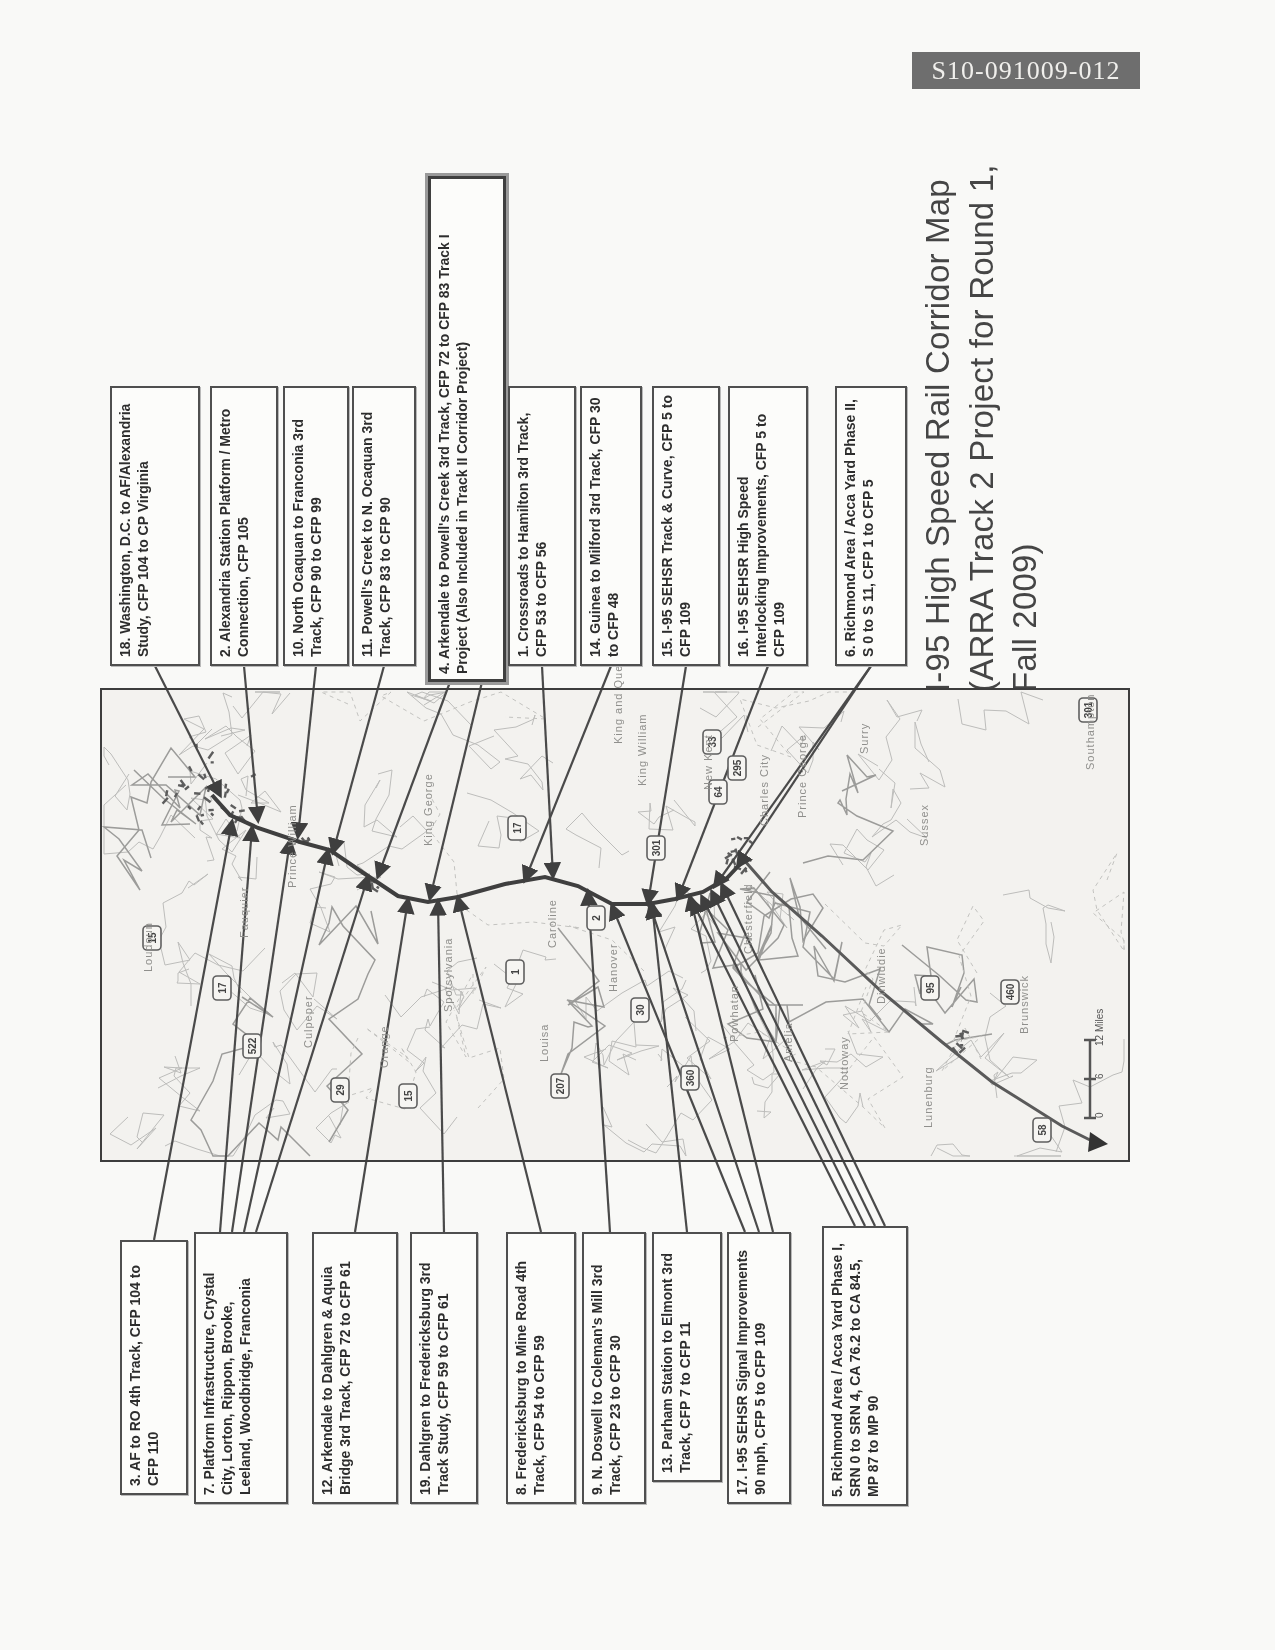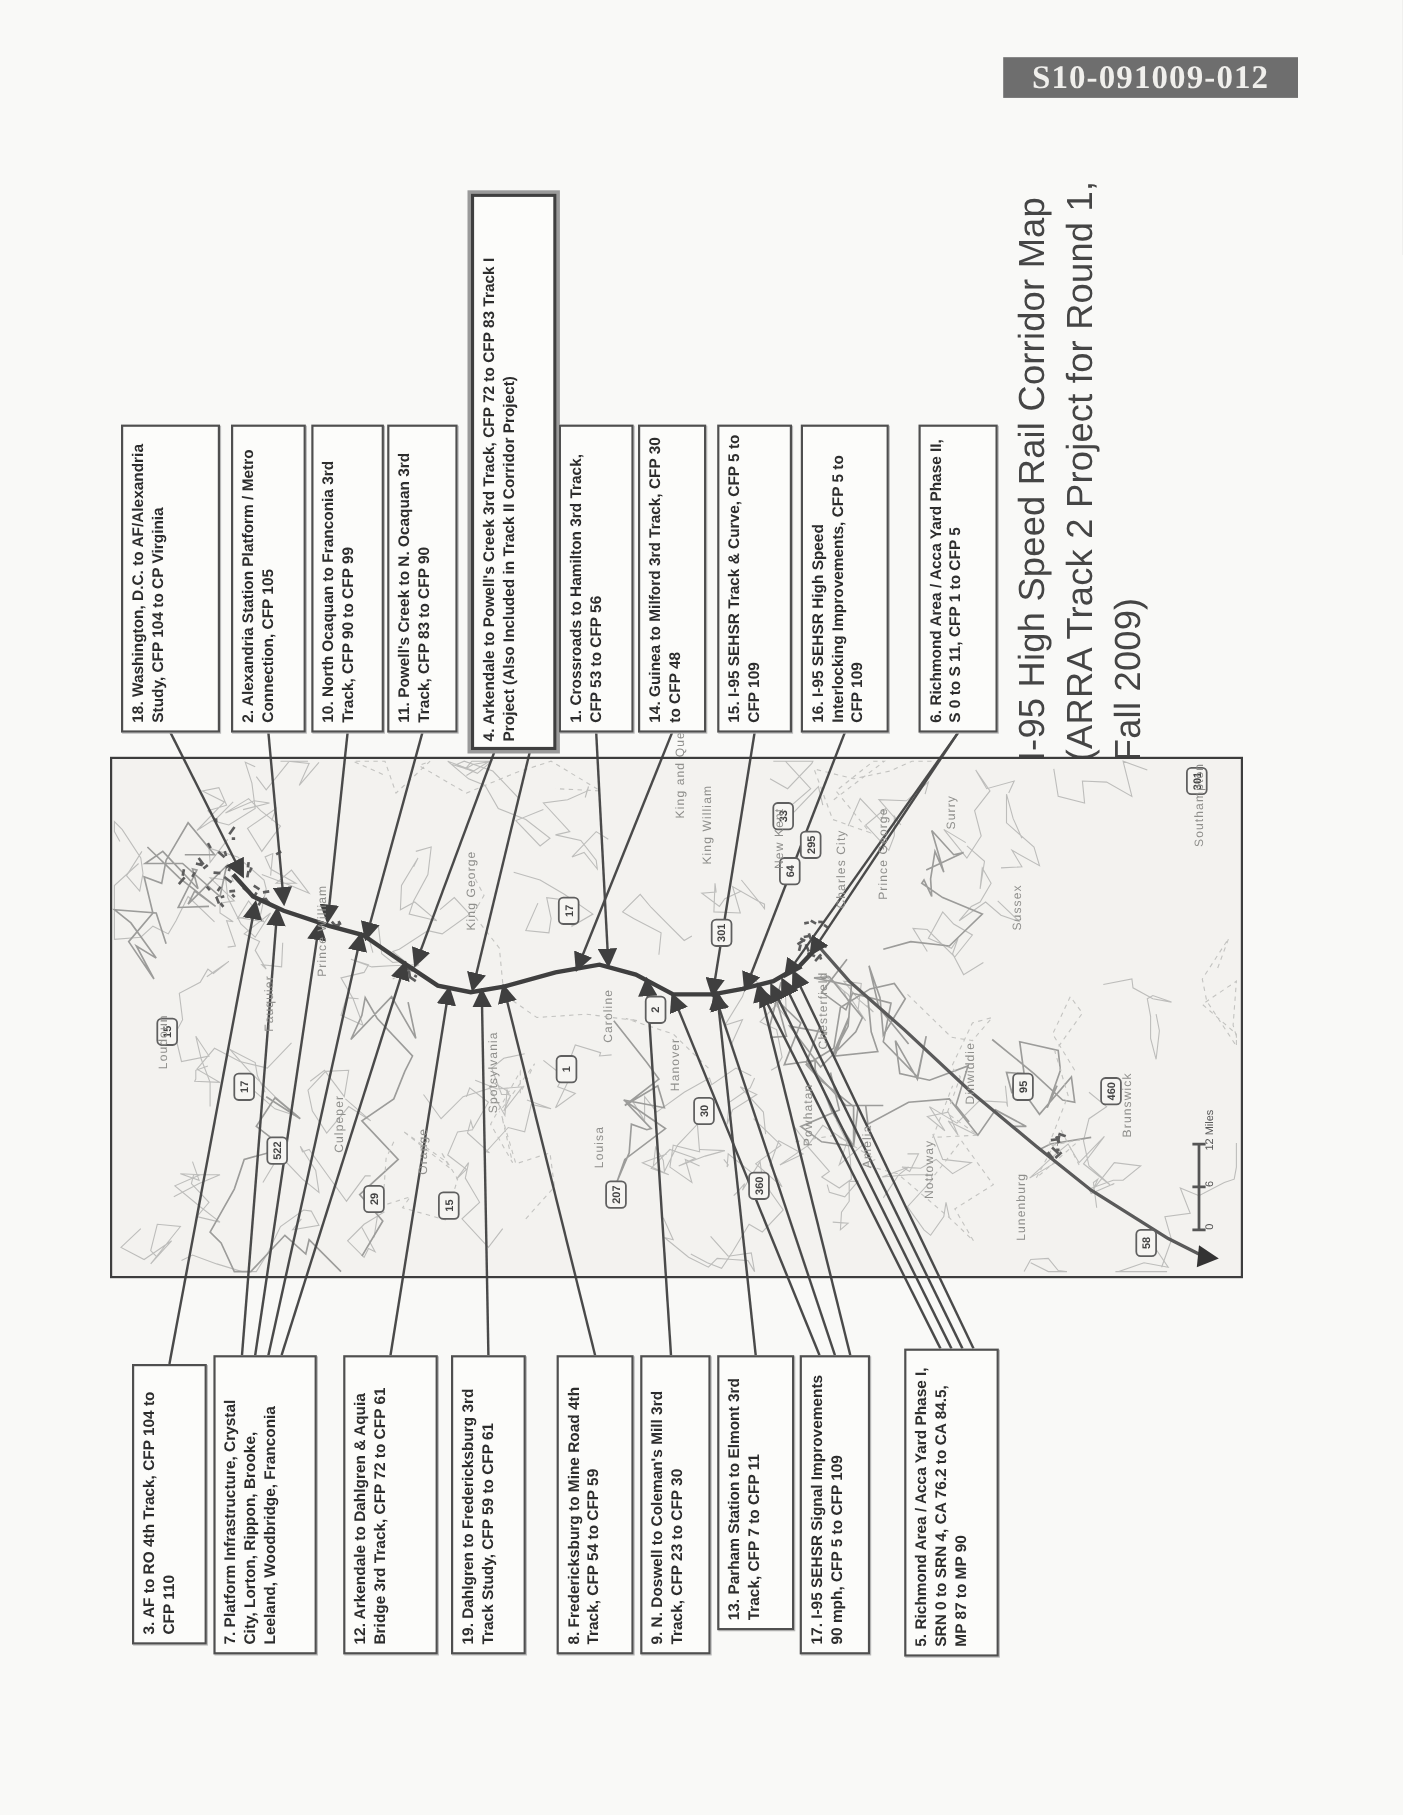--- a/index.html
+++ b/index.html
@@ -3,24 +3,24 @@
 <meta charset="utf-8">
 <style>
   html,body{margin:0;padding:0;background:#e9e9e7;}
   #page{
     position:relative;width:1275px;height:1650px;margin:0 auto;
     background:#f9f9f7;overflow:hidden;
     font-family:"Liberation Sans", sans-serif;color:#333;
   }
   
   #stamp{
-    position:absolute;left:912px;top:52px;width:268px;height:37px;
+    position:absolute;left:912px;top:52px;width:228px;height:37px;
     background:#6e6e6e;color:#f0efec;
-    font-family:"Liberation Serif", serif;font-size:30px;line-height:37px;
-    text-align:center;letter-spacing:1px;font-weight:bold;
+    font-family:"Liberation Serif", serif;font-size:26px;line-height:37px;
+    text-align:center;letter-spacing:1px;
   }
   
   .rotbox{position:absolute;}
   .rotbox .rot{
     position:absolute;left:0;top:0;transform-origin:0 0;
     box-sizing:border-box;
   }
   #title-block{left:916px;top:136px;width:150px;height:556px;}
   #title-block .rot{
     width:556px;height:150px;transform:translateY(556px) rotate(-90deg);

